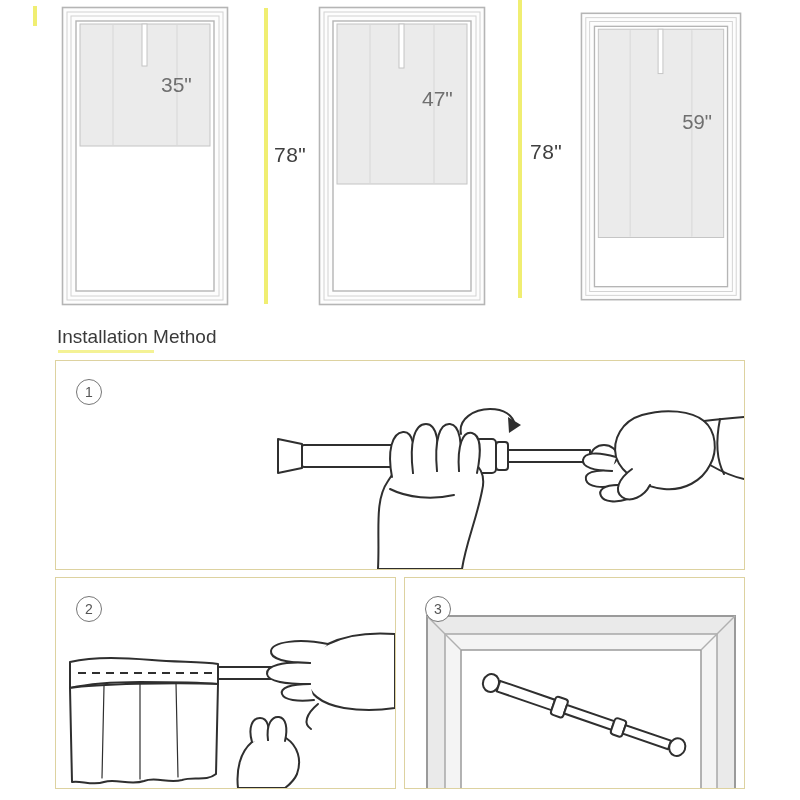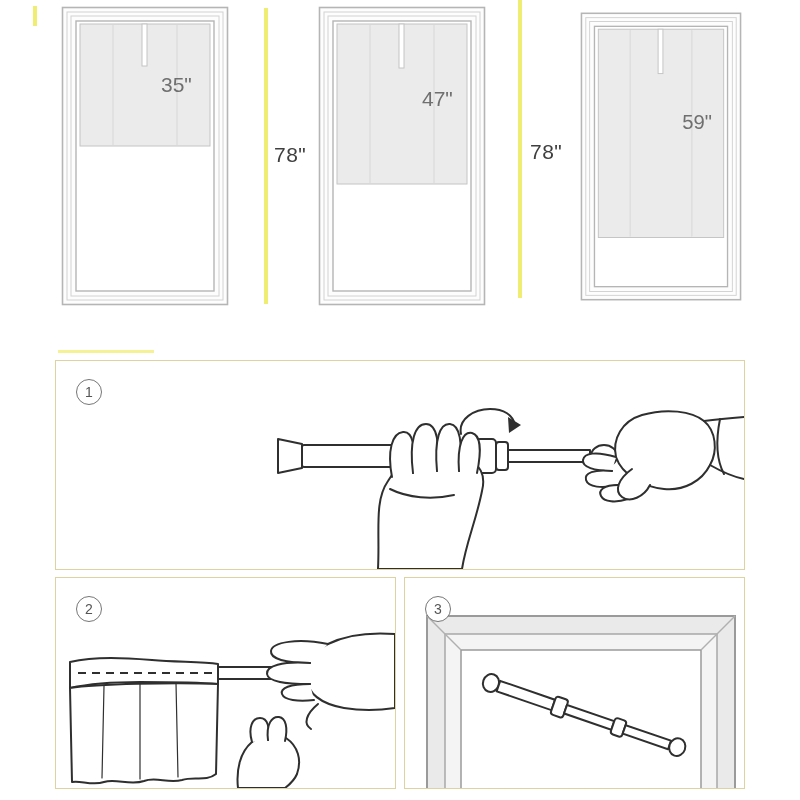--- a/index.html
+++ b/index.html
@@ -88,20 +88,21 @@
       <g>
         <rect x="19" y="18" width="130" height="216" fill="#ebebeb" stroke="#c4c4c4" stroke-width="1"></rect>
         <line x1="52" y1="19" x2="52" y2="233" stroke="#d7d7d7" stroke-width="1"></line>
         <line x1="116" y1="19" x2="116" y2="233" stroke="#d7d7d7" stroke-width="1"></line>
         <rect x="81" y="18" width="5" height="46" fill="#ffffff" stroke="#c4c4c4" stroke-width="1"></rect>
       </g>
       <text x="106" y="122" class="size-label">59"</text>
     </svg>
   </div>
 
+  <div class="section-title">Installation Method</div>
   <div class="title-underline"></div>
 
   <div class="panel" style="left:55px;top:360px;width:690px;height:210px;">
     <div class="step-badge">1</div>
     <svg viewBox="0 0 688 208">
 
       <g class="art art-fill">
         <path d="M222,78 L246,83 L246,107 L222,112 Z"></path>
         <rect x="246" y="84" width="174" height="22" rx="2"></rect>
         <rect x="420" y="78" width="20" height="34" rx="4"></rect>

